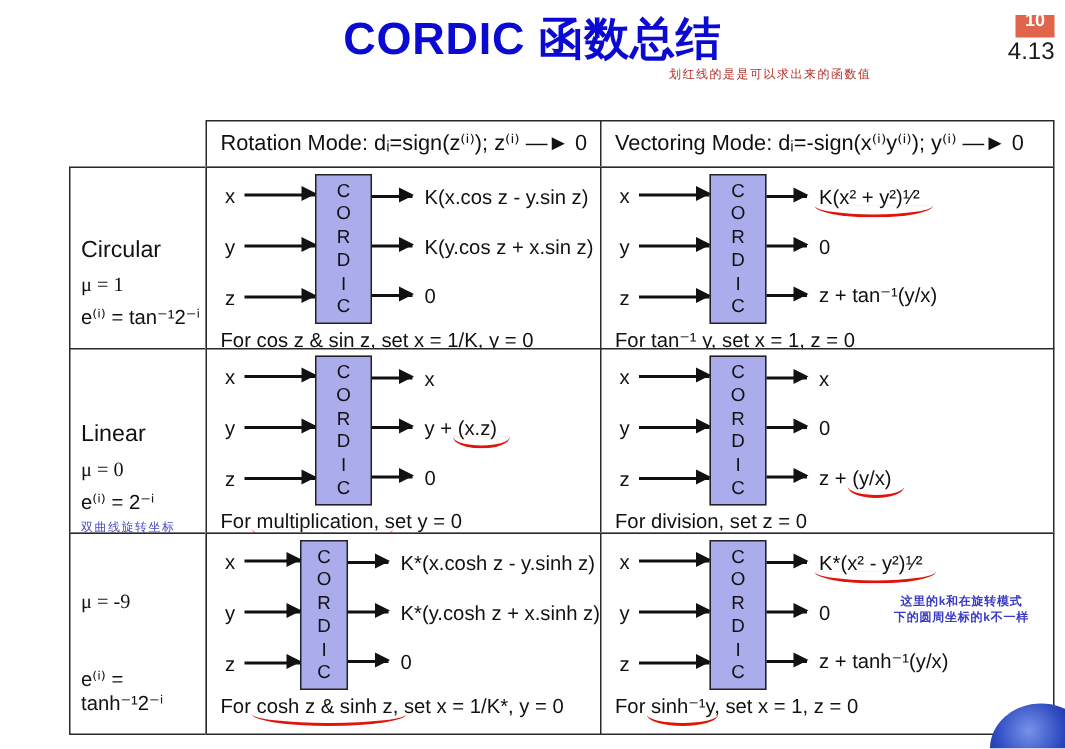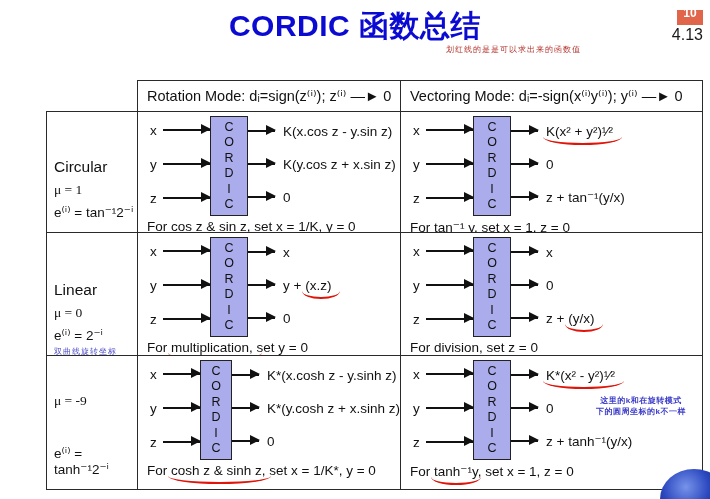--- a/index.html
+++ b/index.html
@@ -298,18 +298,18 @@
         <div class="out-row">
             <span class="arr out"></span>
             <span class="expr"><span>z + tanh⁻¹(y/x)</span><span class="rmark"></span><span></span></span>
           </div>
       </div>
     </div>
     <div class="vecnote">
       <div>这里的k和在旋转模式</div>
       <div>下的圆周坐标的k不一样</div>
     </div>
-    <div class="caption"><span>For </span><span class="rmark">tanh⁻¹</span><span>y, set x = 1, z = 0</span></div>
+    <div class="caption"><span>For </span><span class="rmark">sinh⁻¹</span><span>y, set x = 1, z = 0</span></div>
   </div>
 
   <div class="globe"></div>
 
 </div>
 
 </body></html>

